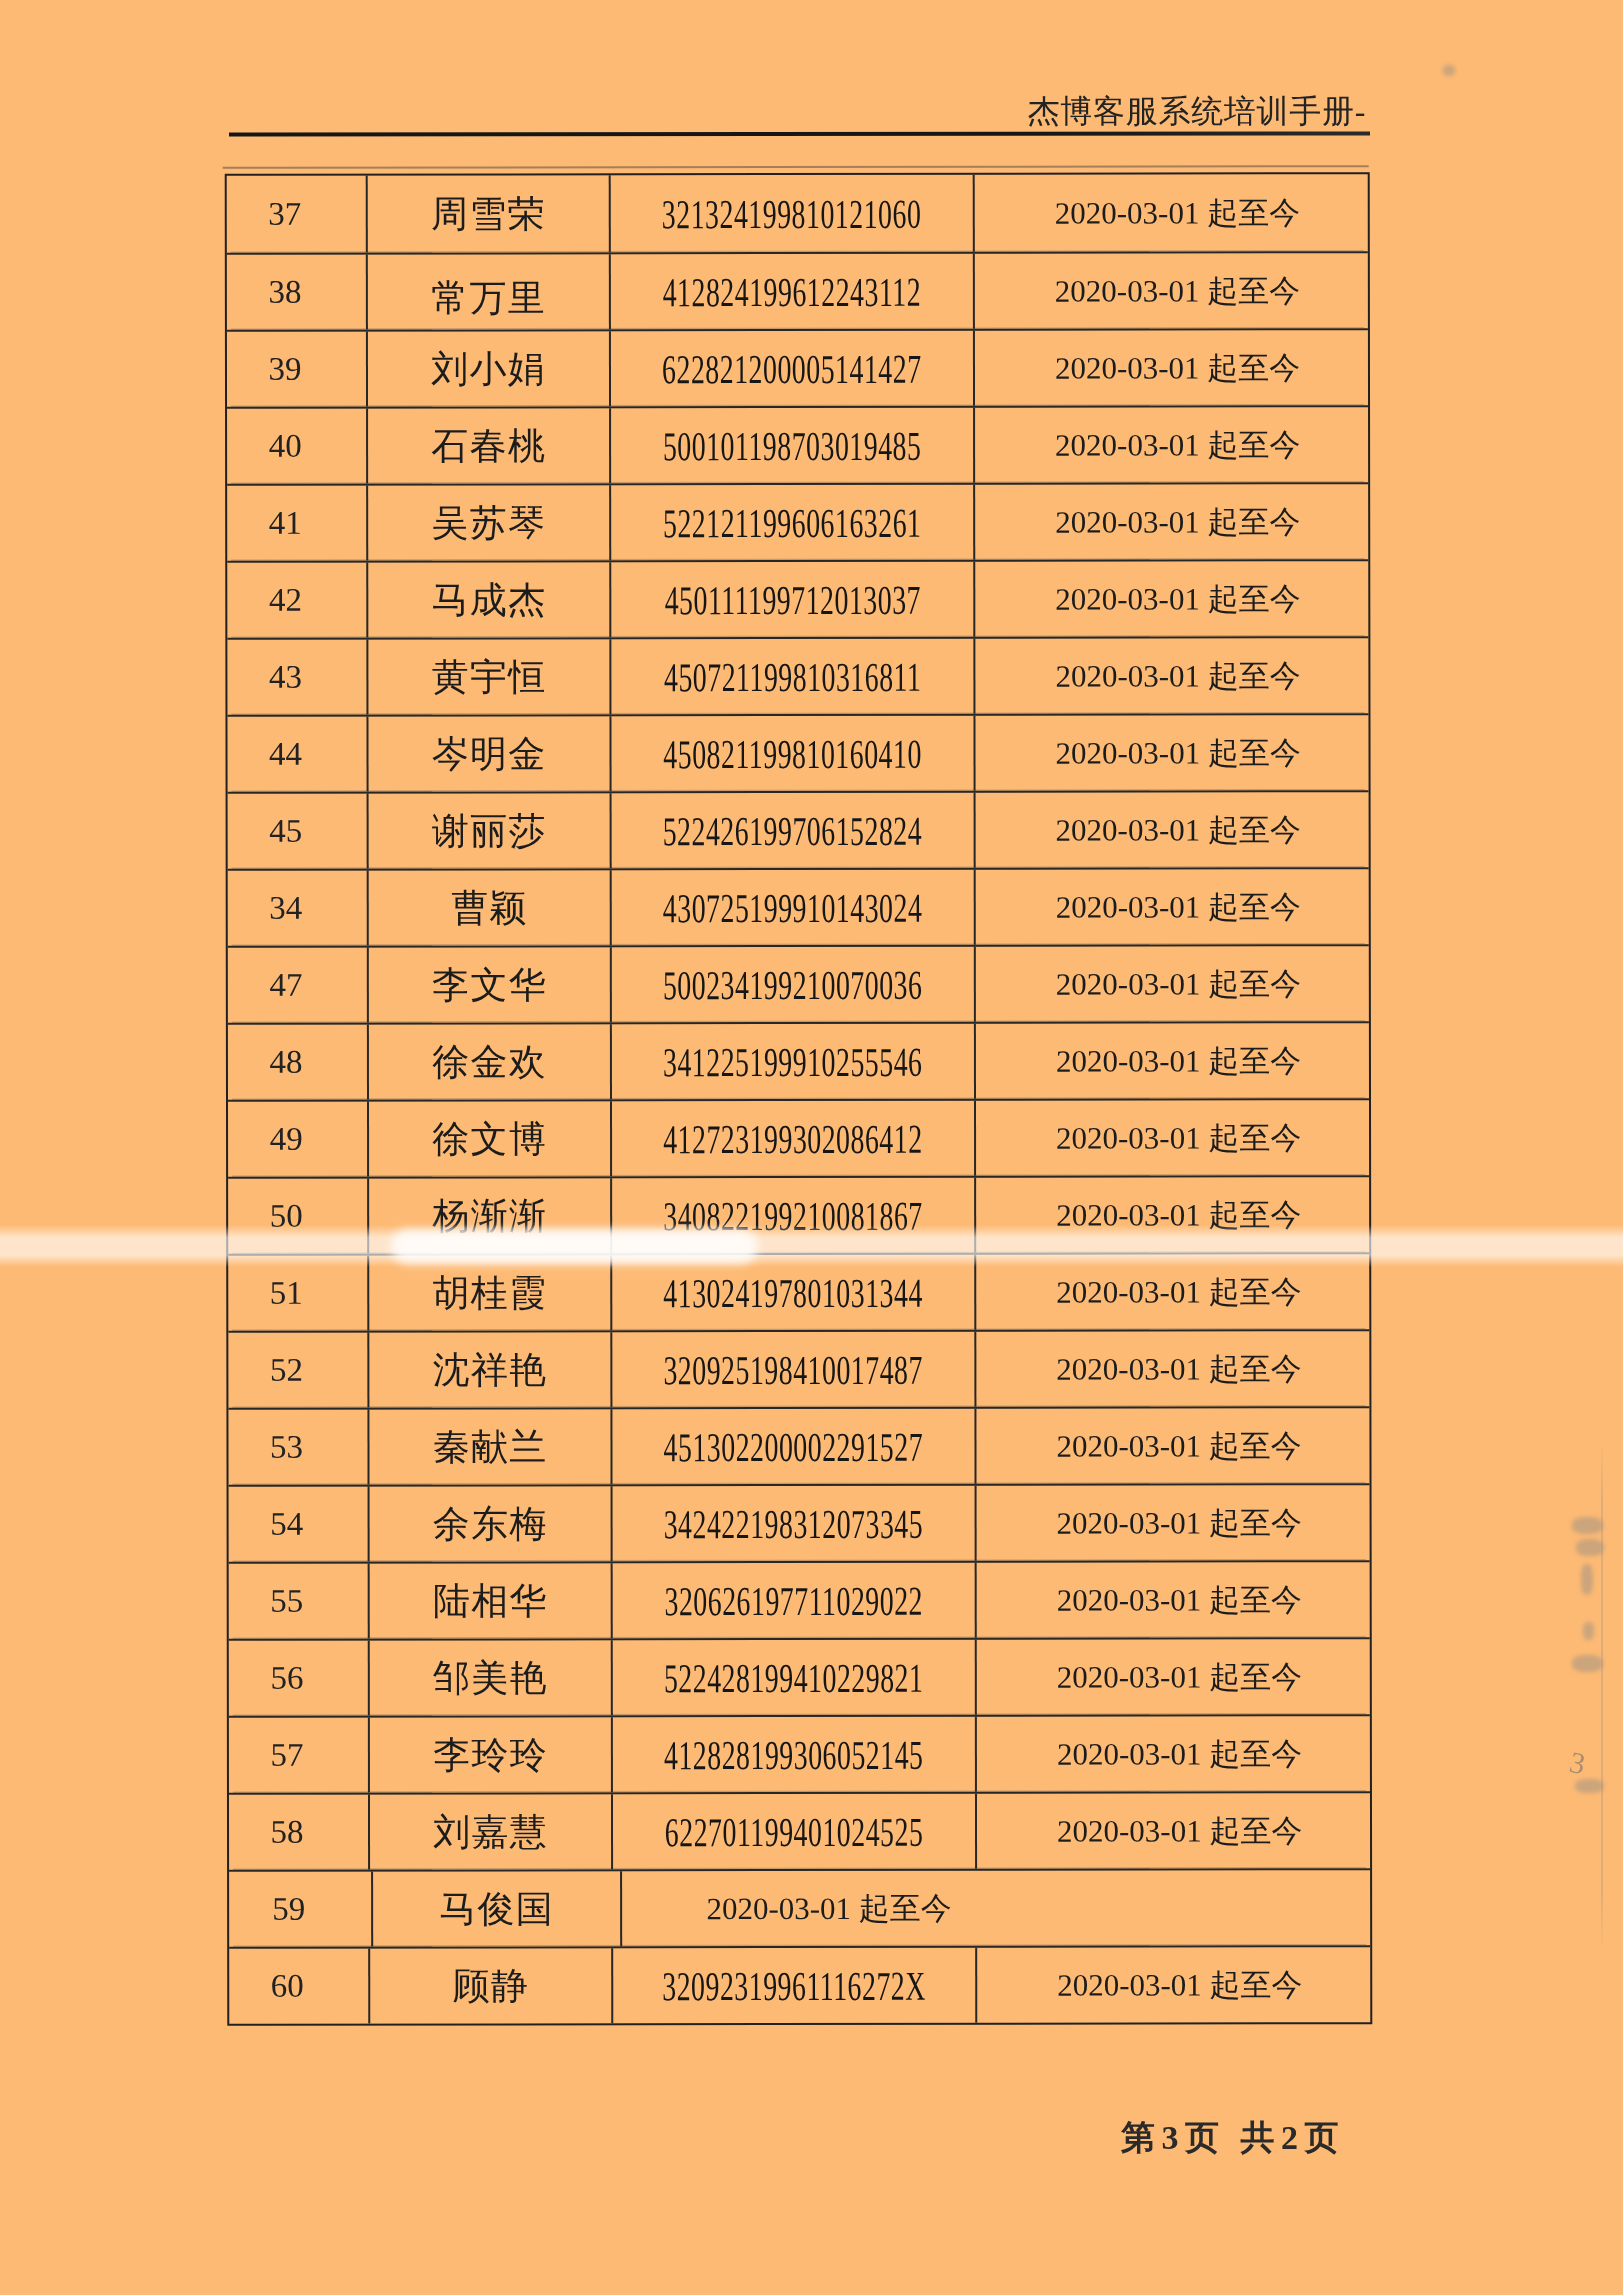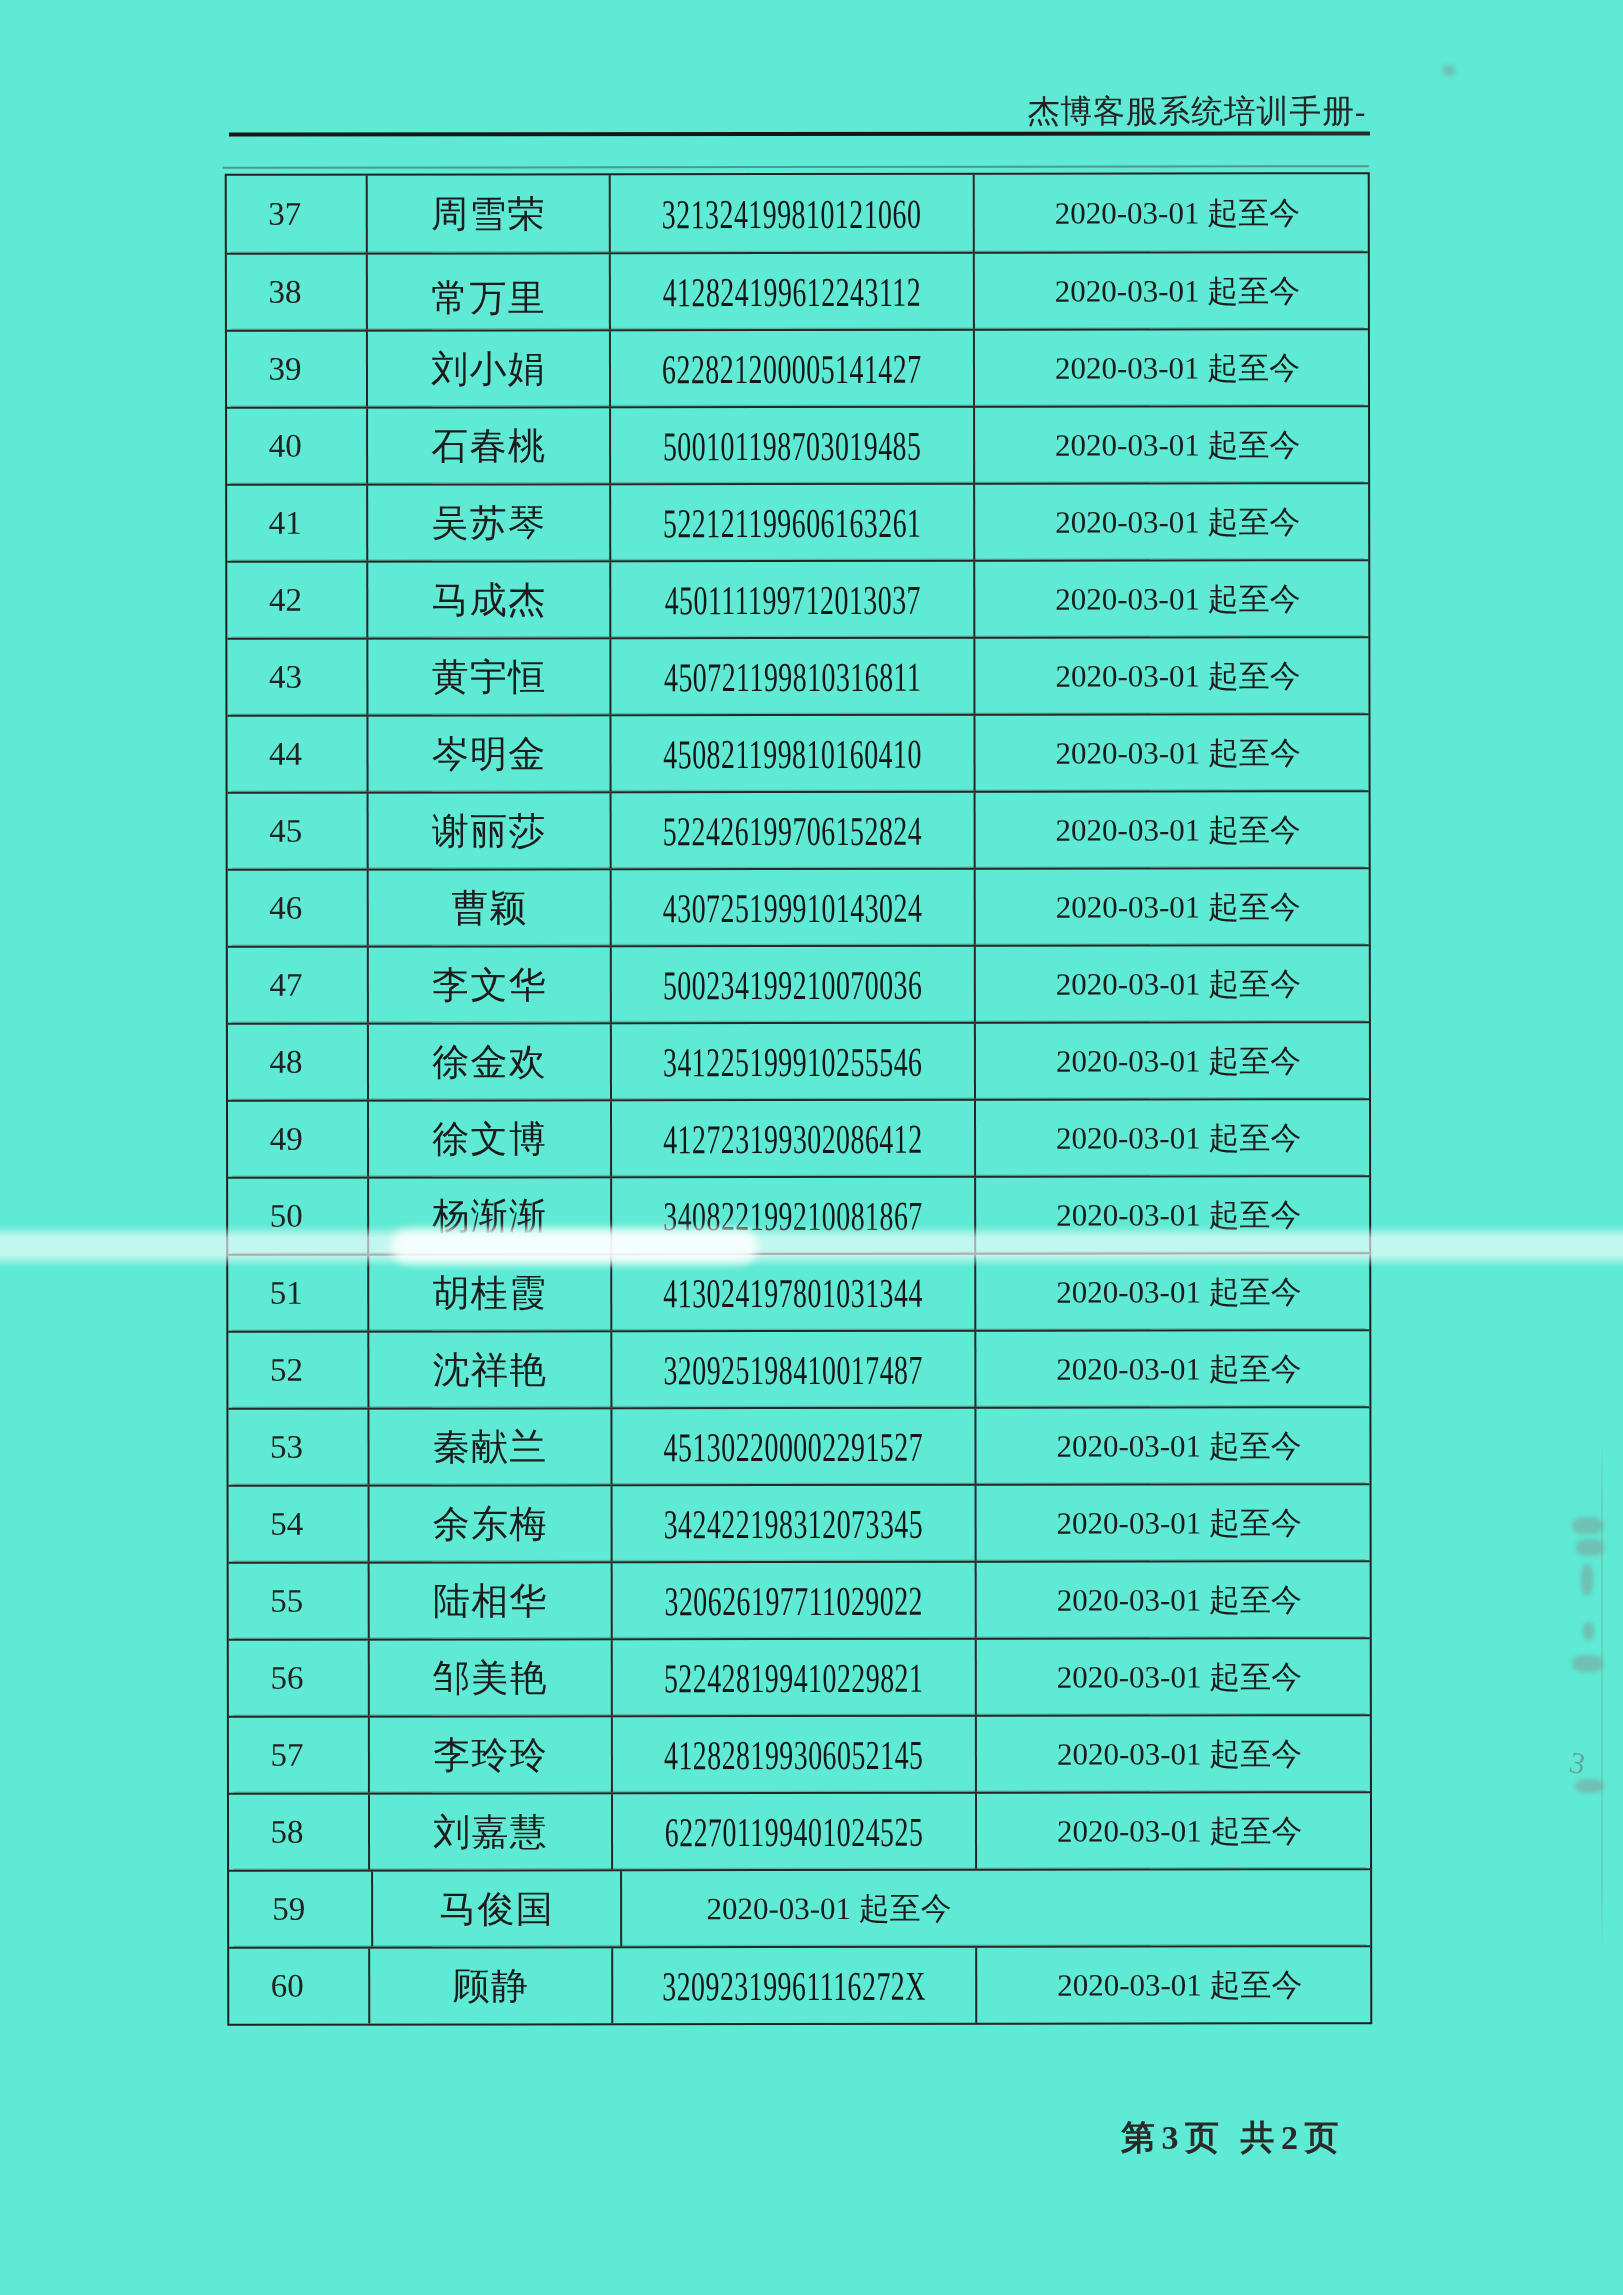--- a/index.html
+++ b/index.html
@@ -1,20 +1,20 @@
 <!DOCTYPE html>
 <html style="font-size:10.5px"><head>
 <meta charset="utf-8">
 <style>
   html, body { margin: 0; padding: 0; background: #e8e8e6; }
   .page {
     position: relative;
     width: 1623px;
     height: 2295px;
-    background: #5eead4;
+    background: #fdba74;
     overflow: hidden;
     font-family: "Liberation Serif", "DejaVu Serif", serif;
     color: #1f1f1f;
   }
 
   
   .header-title {
     position: absolute;
     top: 90px;
     right: 257px;
@@ -218,21 +218,21 @@
     </div>
     <div class="tr">
       <div class="td c-no">45</div>
       <div class="td c-name">谢丽莎</div>
       <div class="td c-id">
           <span class="idnum">522426199706152824</span>
         </div>
       <div class="td c-date">2020-03-01 起至今</div>
     </div>
     <div class="tr">
-      <div class="td c-no">46</div>
+      <div class="td c-no">34</div>
       <div class="td c-name">曹颖</div>
       <div class="td c-id">
           <span class="idnum">430725199910143024</span>
         </div>
       <div class="td c-date">2020-03-01 起至今</div>
     </div>
     <div class="tr">
       <div class="td c-no">47</div>
       <div class="td c-name">李文华</div>
       <div class="td c-id">

